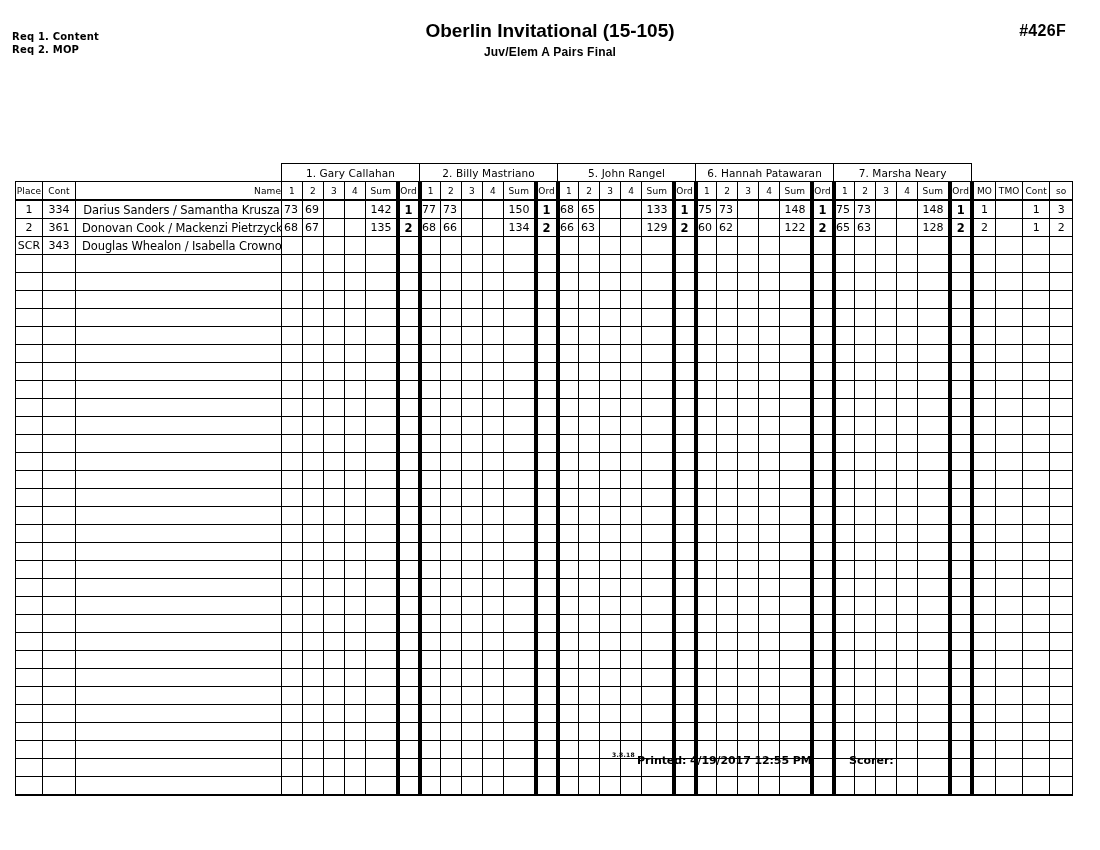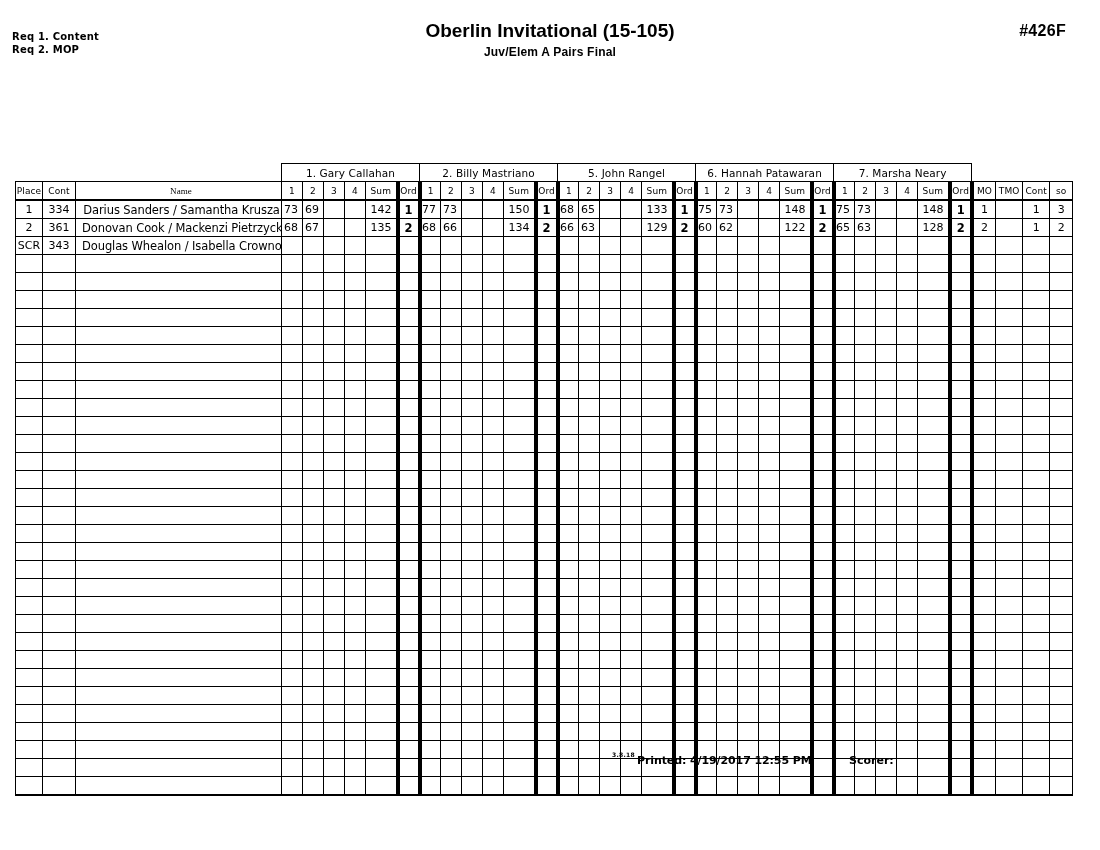--- a/index.html
+++ b/index.html
@@ -104,23 +104,22 @@
     border: none;
   }
   
   .chead td {
     height: 19px;
     font-family: "DejaVu Sans", sans-serif;
     font-size: 9px;
     letter-spacing: 0.1px;
   }
   .chead td.lbl-left {
-    text-align: center;
+    text-align: right;
     padding-left: 5px;
-    font-family: Liberation Serif, serif;
   }
   .ordcol  { border-left: 4px solid #000 !important; border-right: 4px solid #000 !important; }
 
   .datarow td {
     height: 17.6px;
     font-family: "DejaVu Sans", sans-serif;
     font-size: 11px;
     font-weight: bold;
   }
   .datarow td.name {

